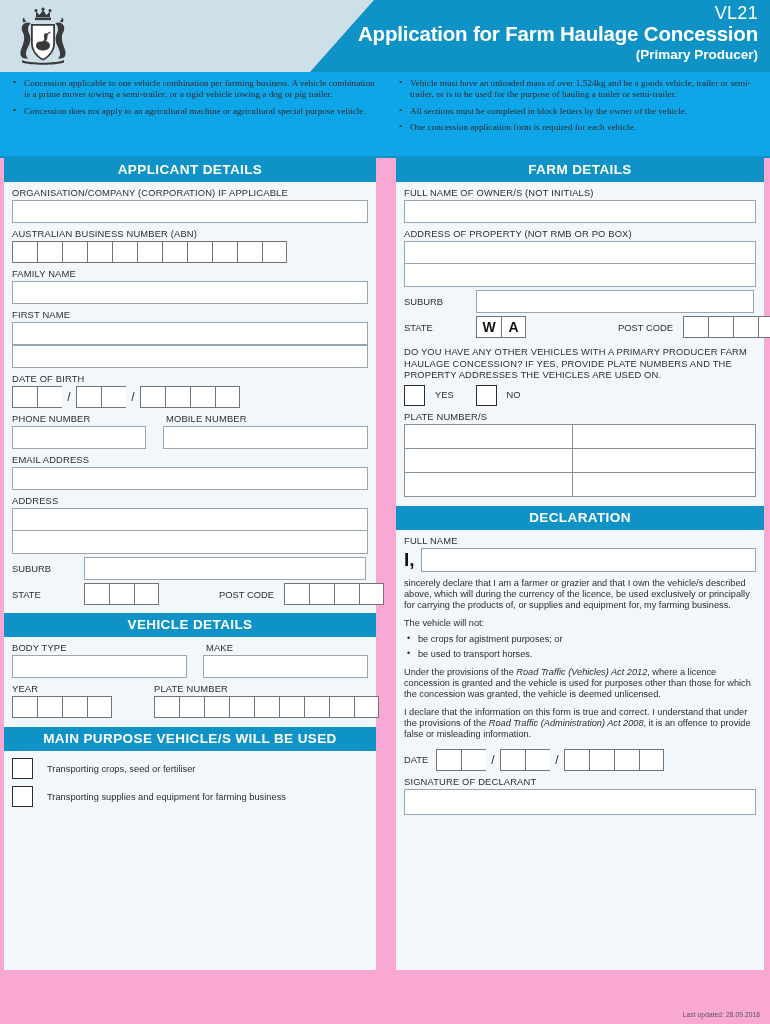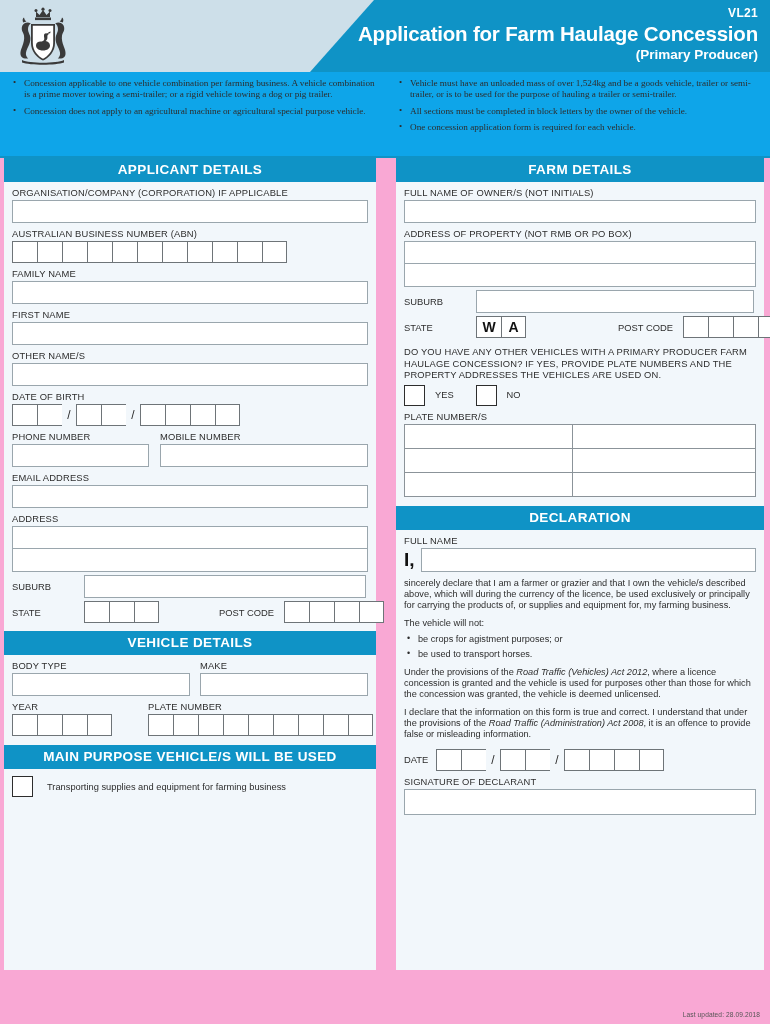--- a/index.html
+++ b/index.html
@@ -40,21 +40,21 @@
     letter-spacing: .1px;
   }
   .gov-text b { font-weight: bold; color: #2b2b2b; }
   .hdr-right {
     position: absolute;
     right: 12px; top: 6px;
     text-align: right;
     color: #ffffff;
   }
   .hdr-code {
-    font-size: 12px; font-weight: bold;
+    font-size: 18px; font-weight: normal;
     letter-spacing: .3px;
     line-height: 14px;
   }
   .hdr-title {
     font-size: 20.5px; font-weight: bold;
     line-height: 25px;
     letter-spacing: -.2px;
     margin-top: 1px;
   }
   .hdr-sub {
@@ -148,21 +148,21 @@
     text-align: center;
     font-size: 12px;
     color: #2d2d2d;
     line-height: 22px;
   }
   .comb .cell.prefilled {
     display: flex; align-items: center; justify-content: center;
     font-size: 14px; font-weight: bold; color: #111;
   }
 
-  .row { display: flex; }
+  .row { display: flex; gap: 6px; }
 
   
   .sp-row { display: flex; align-items: center; }
   .sp-lab {
     font-size: 9.4px; color: #2d2d2d;
     width: 72px; flex: none;
   }
   .sp-box {
     background: #fff;
     border: 1px solid #9aa6ad;
@@ -301,21 +301,20 @@
         <div class="cell"></div>
         <div class="cell"></div>
       </div>
 
       <div class="fld-label">FAMILY NAME</div>
       <div class="textbox"></div>
 
       <div class="fld-label">FIRST NAME</div>
       <div class="textbox"></div>
 
-      <div class="fld-label">OTHER NAME/S</div>
       <div class="textbox"></div>
 
       <div class="fld-label">DATE OF BIRTH</div>
       <div class="comb">
         <div class="cell"></div>
         <div class="cell"></div>
         <div class="sep">/</div>
         <div class="cell"></div>
         <div class="cell"></div>
         <div class="sep">/</div>
@@ -398,20 +397,24 @@
           <div class="cell"></div>
           <div class="cell"></div>
         </div>
       </div>
       <div style="height:9px"></div>
     </div>
 
     <div class="section-bar">MAIN PURPOSE VEHICLE/S WILL BE USED</div>
 
     <div class="inner">
+      <div class="chk-row">
+        <div class="chk"></div>
+        <div class="chk-text">Transporting crops, seed or fertiliser</div>
+      </div>
       <div class="chk-row">
         <div class="chk"></div>
         <div class="chk-text">Transporting supplies and equipment for farming business</div>
       </div>
     </div>
   </div>
 
   <div class="col right">
 
     <div class="section-bar">FARM DETAILS</div>

